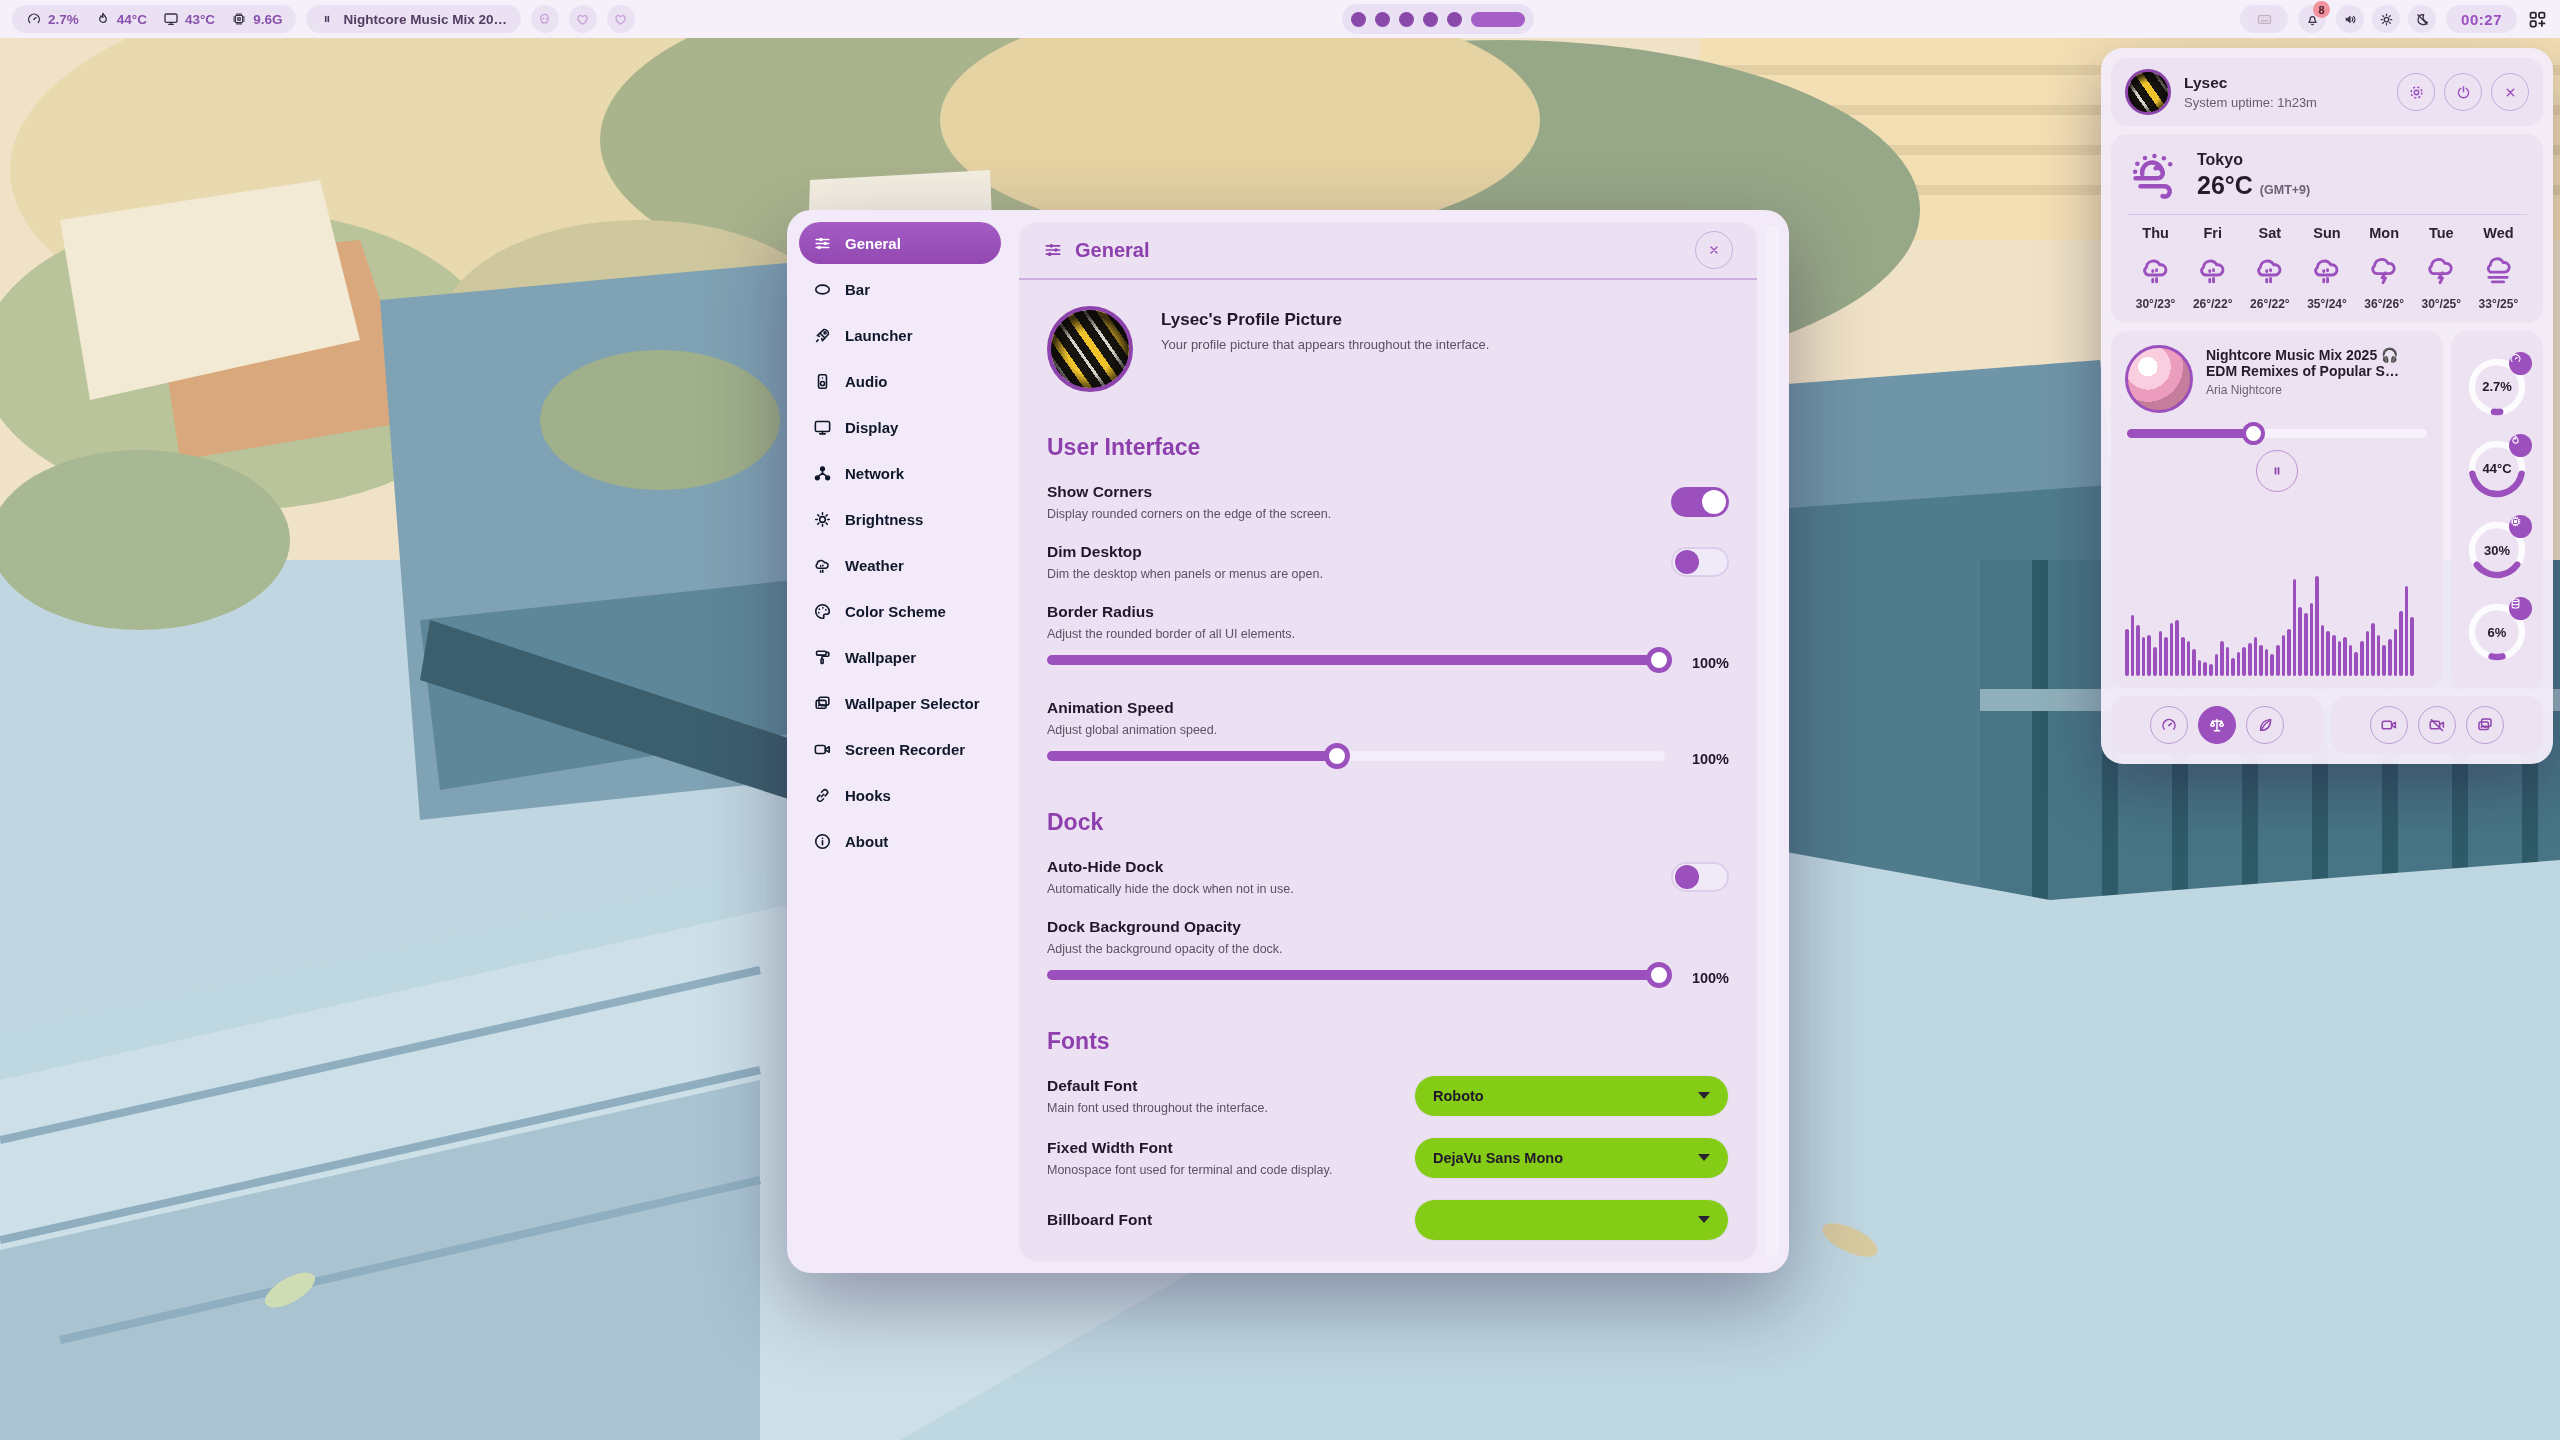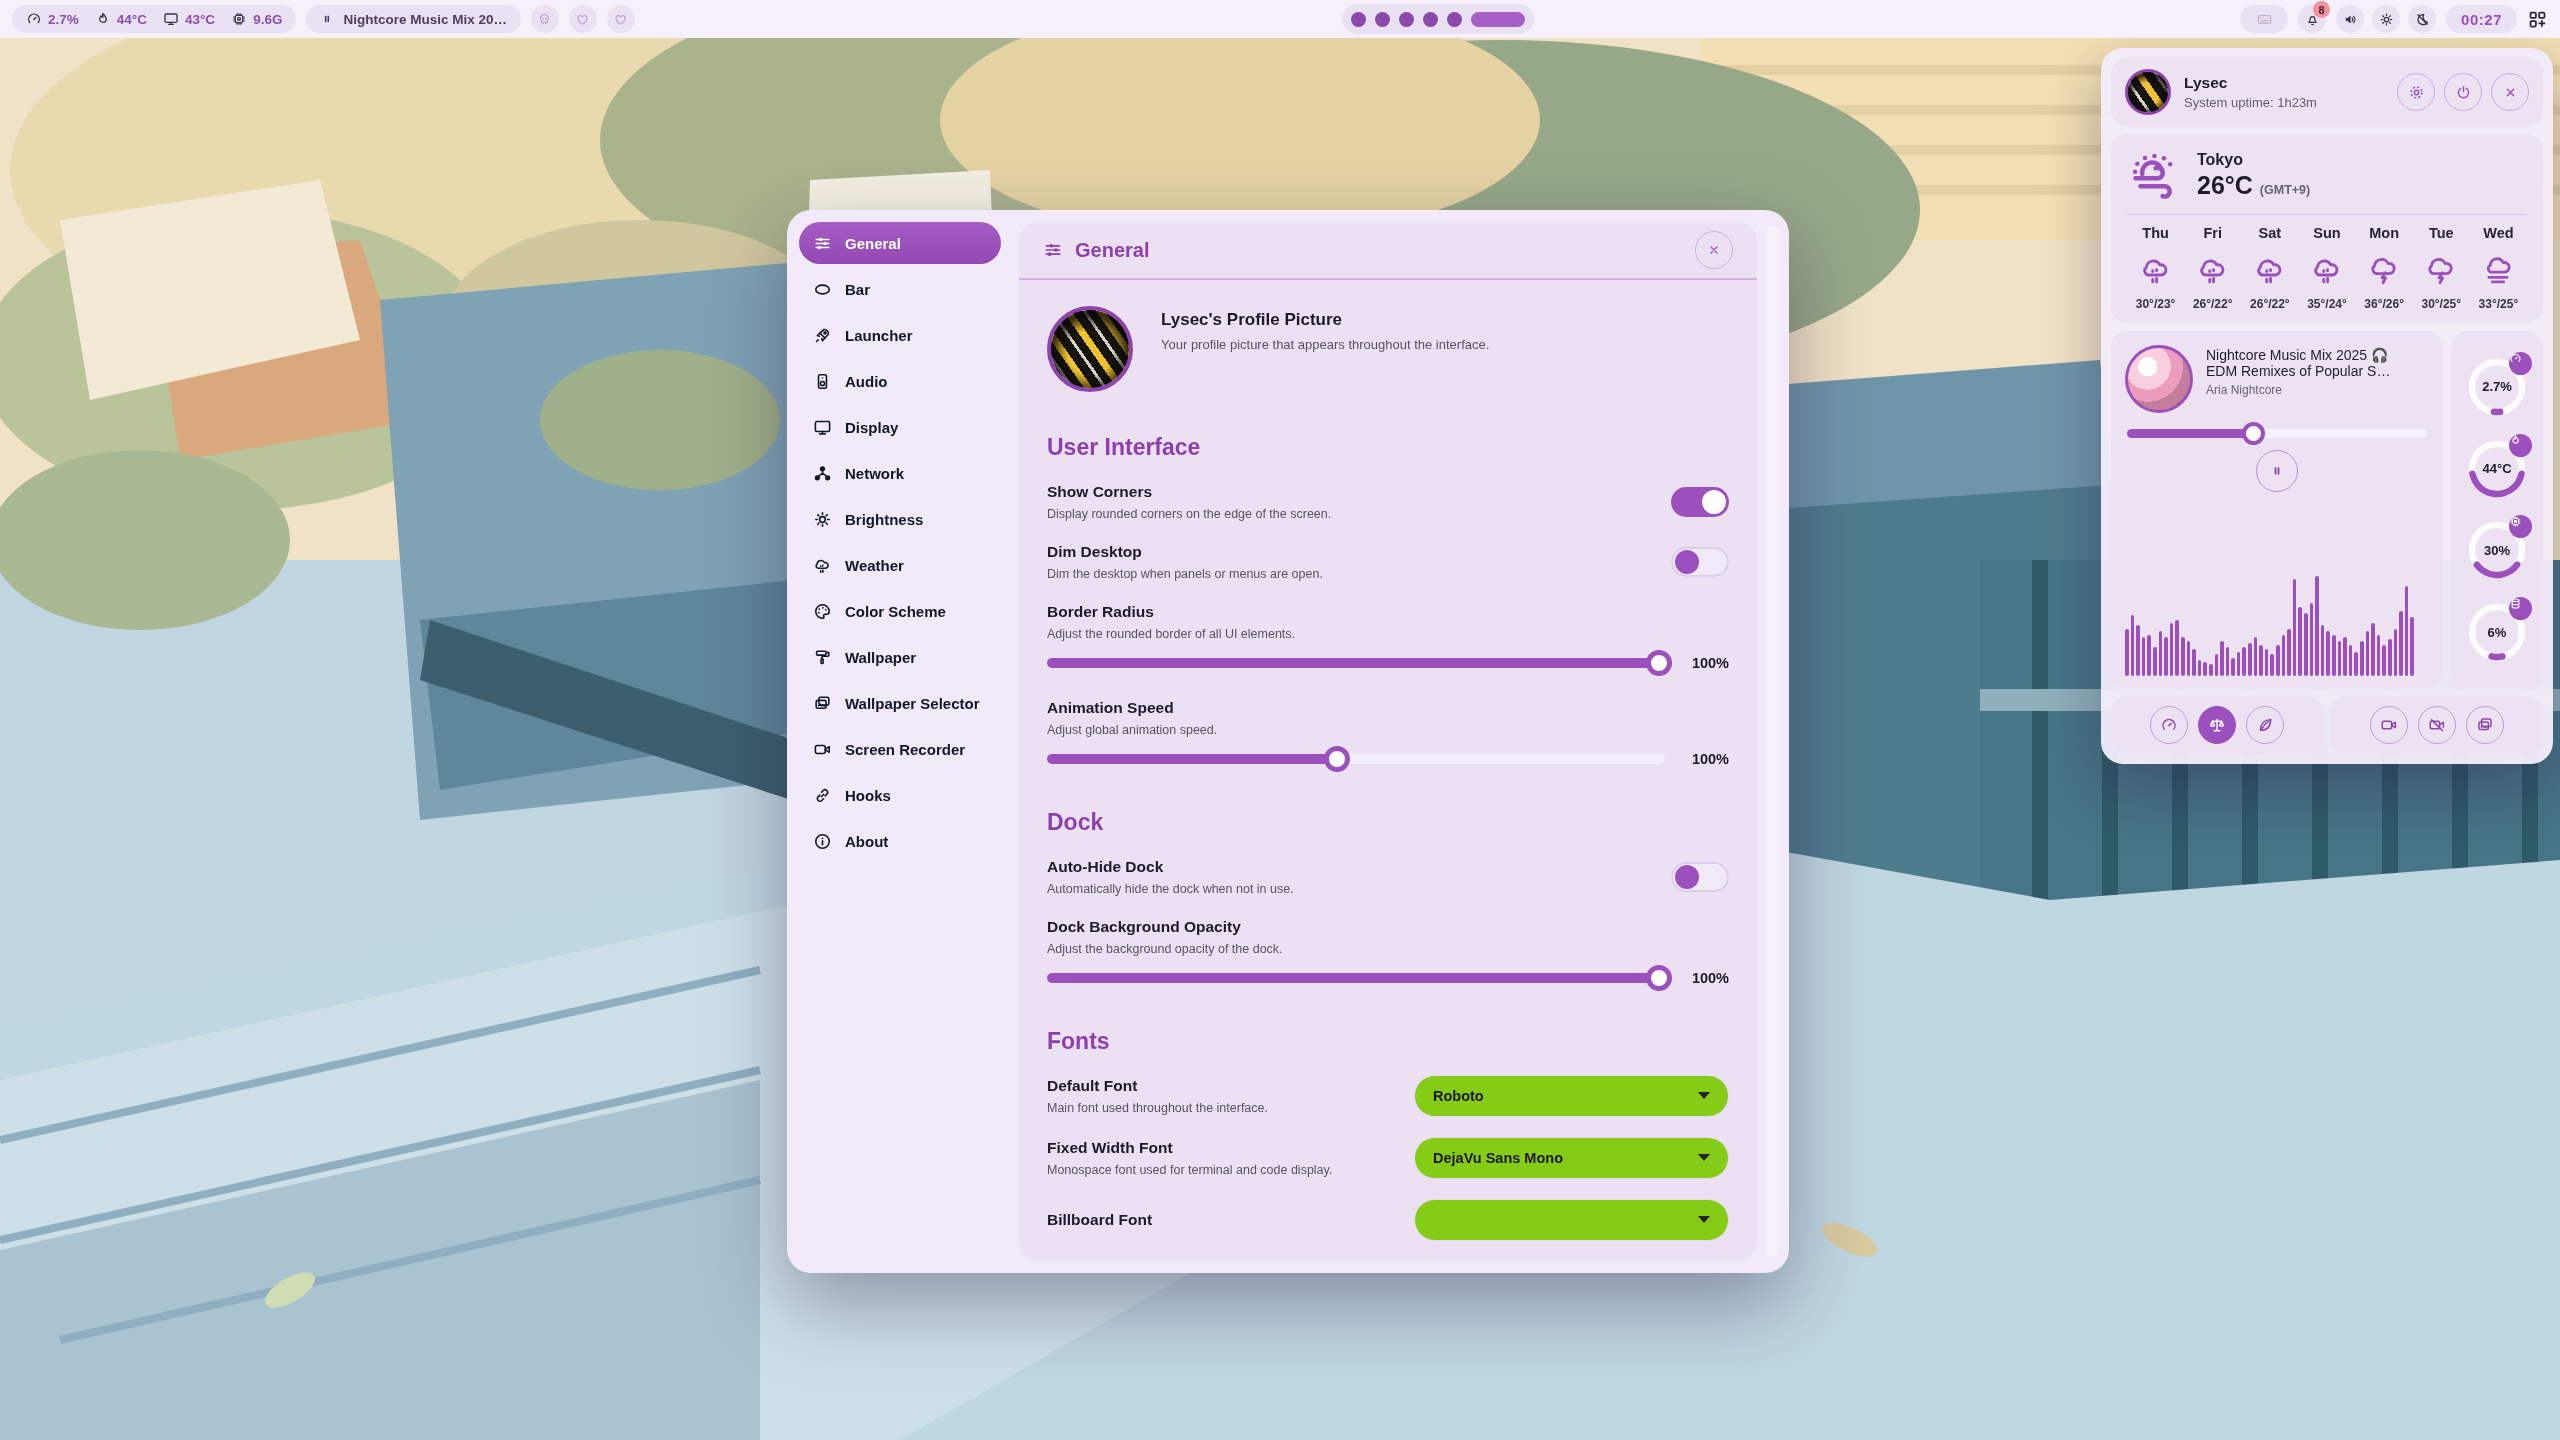--- a/index.html
+++ b/index.html
@@ -59,21 +59,21 @@
   .t-row{display:flex;align-items:center;justify-content:space-between;margin:22px 0;}
   .row-label{font-size:15.5px;font-weight:bold;color:#20182a;}
   .row-desc{font-size:12.5px;color:#5a5164;margin-top:6px;}
   .toggle{width:58px;height:30px;border-radius:15px;position:relative;flex:0 0 auto;}
   .toggle.on{background:#9b50bd;}
   .toggle.off{background:#f0eaf8;border:2px solid #dccdea;box-sizing:border-box;}
   .toggle .knob{position:absolute;top:3px;width:24px;height:24px;border-radius:50%;}
   .toggle.on .knob{right:3px;background:#ffffff;}
   .toggle.off .knob{left:2px;top:1px;background:#9b50bd;}
   .s-block{margin:22px 0 28px;}
-  .s-line{display:flex;align-items:center;gap:18px;margin-top:14px;}
+  .s-line{display:flex;align-items:flex-start;gap:18px;margin-top:14px;}
   .s-track{flex:1;height:10px;border-radius:5px;background:#f3edf9;position:relative;}
   .s-fill{position:absolute;left:0;top:0;bottom:0;border-radius:5px;background:#9b50bd;}
   .s-knob{position:absolute;top:-8px;width:26px;height:26px;border-radius:50%;background:#fff;border:5px solid #9b50bd;box-sizing:border-box;margin-left:-13px;}
   .s-val{font-size:14.5px;font-weight:bold;color:#20182a;min-width:46px;text-align:right;}
   .sel-row{display:flex;align-items:center;justify-content:space-between;margin:20px 0;gap:28px;}
   .select{width:315px;height:42px;border-radius:21px;background:#84cc16;border:1px solid #e6daf2;display:flex;align-items:center;padding:0 18px;box-sizing:border-box;}
   .sel-label{font-size:14.5px;font-weight:bold;color:#20182a;}
   .caret{margin-left:auto;width:0;height:0;border-left:6px solid transparent;border-right:6px solid transparent;border-top:7px solid #2a2233;}
 
   
@@ -97,21 +97,21 @@
   .forecast{display:grid;grid-template-columns:repeat(7,1fr);}
   .fc-col{display:flex;flex-direction:column;align-items:center;}
   .fc-day{font-size:14.5px;font-weight:bold;color:#2a2233;}
   .fc-col .ic{width:34px;height:34px;color:#9b50bd;margin:12px 0 10px;}
   .fc-temps{font-size:12px;font-weight:bold;color:#3a3145;white-space:nowrap;}
   .music-row{display:flex;gap:8px;flex:1;}
   .music-card{flex:1;padding:14px 14px 12px;display:flex;flex-direction:column;}
   .m-top{display:flex;gap:13px;}
   .album{width:62px;height:62px;border-radius:50%;border:3px solid #9b50bd;flex:0 0 auto;background:radial-gradient(circle at 32% 30%,#ffffff 0 16%,#f9cede 16% 38%,#ec9dbd 38% 58%,#c47d9b 58% 78%,#8e5d7b 78%);}
   .m-titles{min-width:0;}
-  .m-t1,.m-t2{font-size:14px;font-weight:normal;color:#241c2b;white-space:nowrap;overflow:hidden;}
+  .m-t1,.m-t2{font-size:14px;font-weight:bold;color:#241c2b;white-space:nowrap;overflow:hidden;}
   .m-t1{margin-top:2px;}
   .m-artist{font-size:12px;color:#6b6175;margin-top:4px;}
   .m-slider{margin:16px 2px 6px;height:9px;border-radius:5px;background:#f7f1fb;position:relative;}
   .m-fill{position:absolute;left:0;top:0;bottom:0;border-radius:5px;background:#9b50bd;}
   .m-knob{position:absolute;top:-7px;width:23px;height:23px;border-radius:50%;background:#fff;border:4.5px solid #9b50bd;box-sizing:border-box;margin-left:-11px;}
   .m-pause{align-self:center;margin-top:6px;width:40px;height:40px;border-radius:50%;border:1.8px solid #bb92d4;display:flex;align-items:center;justify-content:center;}
   .m-pause .ic{width:16px;height:16px;color:#8e44ad;}
   .viz{margin-top:auto;height:102px;display:flex;align-items:flex-end;gap:2px;}
   .viz-bar{width:3.6px;border-radius:2px;background:#9b50bd;flex:0 0 auto;}
   .gauge-col{width:92px;flex:0 0 auto;display:flex;flex-direction:column;align-items:center;justify-content:space-evenly;padding:6px 0;}

